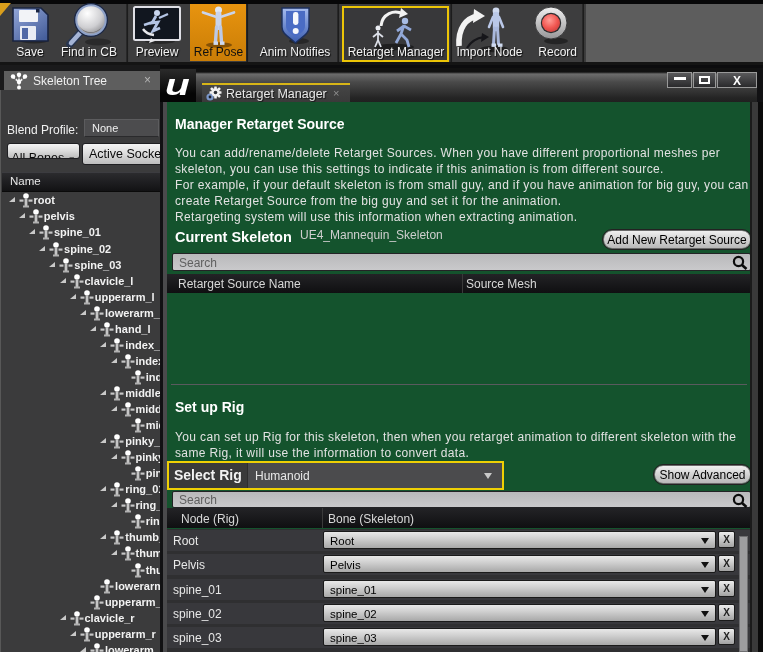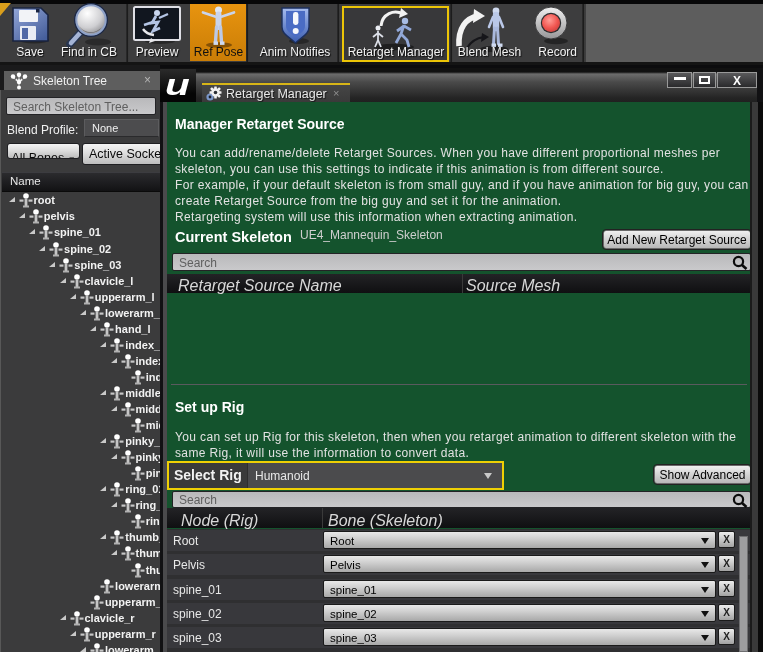--- a/index.html
+++ b/index.html
@@ -52,23 +52,23 @@
     color:#e8e8e8;font-size:12px;}
   .winbtn{position:absolute;top:4px;height:16px;background:linear-gradient(#59595b,#2a2a2c);
     border:1px solid #999;color:#fff;text-align:center;}
   #rcontent{position:absolute;left:7px;top:34px;width:583px;height:550px;background:#14532d;}
   #rleft{position:absolute;left:3px;top:34px;width:4px;height:550px;background:#4a4a4c;}
   #redge{position:absolute;right:0;top:34px;width:13px;height:550px;background:#3a3a3a;border-left:2px solid #1b1b1b;}
   #redge2{position:absolute;right:0;top:34px;width:5px;height:550px;background:#0b0b0b;}
   .h1{position:absolute;color:#fff;font-weight:bold;font-size:14px;}
   .para{position:absolute;color:#e2e2e2;font-size:12px;line-height:16px;letter-spacing:0.36px;}
   .gbtn{position:absolute;background:linear-gradient(#f0f0f0,#d8d8d8 40%,#b8b8b8);
-    border:1px solid #6a6a6a;outline:1px solid #222;border-radius:3px;color:#000;
+    border:1px solid #6a6a6a;outline:1px solid #222;border-radius:9px;color:#000;
     text-align:center;}
-  .thdr{position:absolute;background:linear-gradient(#232326,#0f0f11);color:#d8d8d8;font-size:16px;font-style:italic;}
+  .thdr{position:absolute;background:linear-gradient(#232326,#0f0f11);color:#d8d8d8;font-size:12px;}
   .combo{position:absolute;background:linear-gradient(#e8e8e8,#d0d0d0 40%,#a8a8a8);
     border:1px solid #1a1a1a;border-radius:2px;color:#000;font-size:11.5px;}
   .carrow{position:absolute;width:0;height:0;border-left:4.5px solid transparent;
     border-right:4.5px solid transparent;border-top:6px solid #111;}
   .xbtn{position:absolute;width:17px;background:linear-gradient(#ececec,#d0d0d0 40%,#a2a2a2);
     border:1px solid #1a1a1a;border-radius:2px;color:#222;font-size:10px;font-weight:bold;
     text-align:center;}
   .rowlab{position:absolute;color:#e8e8e8;font-size:12px;}
 </style>
 </head>
@@ -176,40 +176,39 @@
       <circle cx="551" cy="23" r="10.2" fill="#2e2e30"></circle>
       <circle cx="551" cy="23" r="9" fill="url(#red)"></circle>
     </svg>
 
     <div class="tblabel" style="left:0px;top:45px;width:60px;">Save</div>
     <div class="tblabel" style="left:56px;top:45px;width:66px;">Find in CB</div>
     <div class="tblabel" style="left:128px;top:45px;width:58px;">Preview</div>
     <div class="tblabel" style="left:192px;top:45px;width:53px;color:#101010;text-shadow:none;">Ref Pose</div>
     <div class="tblabel" style="left:254px;top:45px;width:82px;">Anim Notifies</div>
     <div class="tblabel" style="left:346px;top:45px;width:100px;">Retarget Manager</div>
-    <div class="tblabel" style="left:453px;top:45px;width:73px;">Blend Mesh</div>
+    <div class="tblabel" style="left:453px;top:45px;width:73px;">Import Node</div>
     <div class="tblabel" style="left:528px;top:45px;width:49px;text-align:right;">Record</div>
   </div>
 
   <div id="lpanel">
     <div id="ledge"></div>
     <div id="ltab">
       <svg class="abs" style="left:5px;top:1px;" width="20" height="18">
         <path d="M4,5 L10,10 M16,5 L10,10 M10,3 L10,16" stroke="#f0f0f0" stroke-width="1.8" stroke-dasharray="2.4 1.2"></path>
         <circle cx="4" cy="4.5" r="2.2" fill="#fff"></circle>
         <circle cx="10" cy="2.8" r="2.2" fill="#fff"></circle>
         <circle cx="16" cy="4.5" r="2.2" fill="#fff"></circle>
         <circle cx="10" cy="10" r="2.2" fill="#fff"></circle>
         <circle cx="10" cy="15.5" r="2" fill="#fff"></circle>
       </svg>
       <span class="abs" style="left:29px;top:3px;">Skeleton Tree</span>
       <span class="abs" style="left:140px;top:2px;color:#b4b4b4;font-size:12px;">×</span>
     </div>
     <div id="lbody">
-      <div class="searchbox" style="left:5px;top:7px;width:150px;height:18px;padding:2px 0 0 6px;">Search Skeleton Tree...</div>
       <div class="abs" style="left:6px;top:33px;color:#f0f0f0;font-size:12px;">Blend Profile:</div>
       <div class="abs" style="left:83px;top:29px;width:75px;height:18px;background:#4c4c4e;border:1px solid #5c5c5e;border-bottom-color:#2a2a2c;color:#f0f0f0;font-size:11px;padding:2px 0 0 7px;">None</div>
       <div class="lbtn" style="left:6px;top:53px;width:73px;height:16px;padding-top:7px;">All Bones <span style="font-size:8px;">▼</span></div>
       <div class="lbtn" style="left:81px;top:53px;width:82px;height:22px;padding-top:3px;text-align:left;padding-left:6px;">Active Socket</div>
       <div class="hdrbar" style="left:1px;top:82px;width:157.5px;height:18px;padding:2px 0 16px 8px;">Name</div>
       <div id="tree">
           <div class="trow" style="top:0.3px;">
             <span class="tri" style="left:7.5px;"></span>
             <svg class="bic" style="left:17.5px;" width="14" height="15">
               <circle cx="7" cy="3" r="2.8" fill="#fff"></circle>

